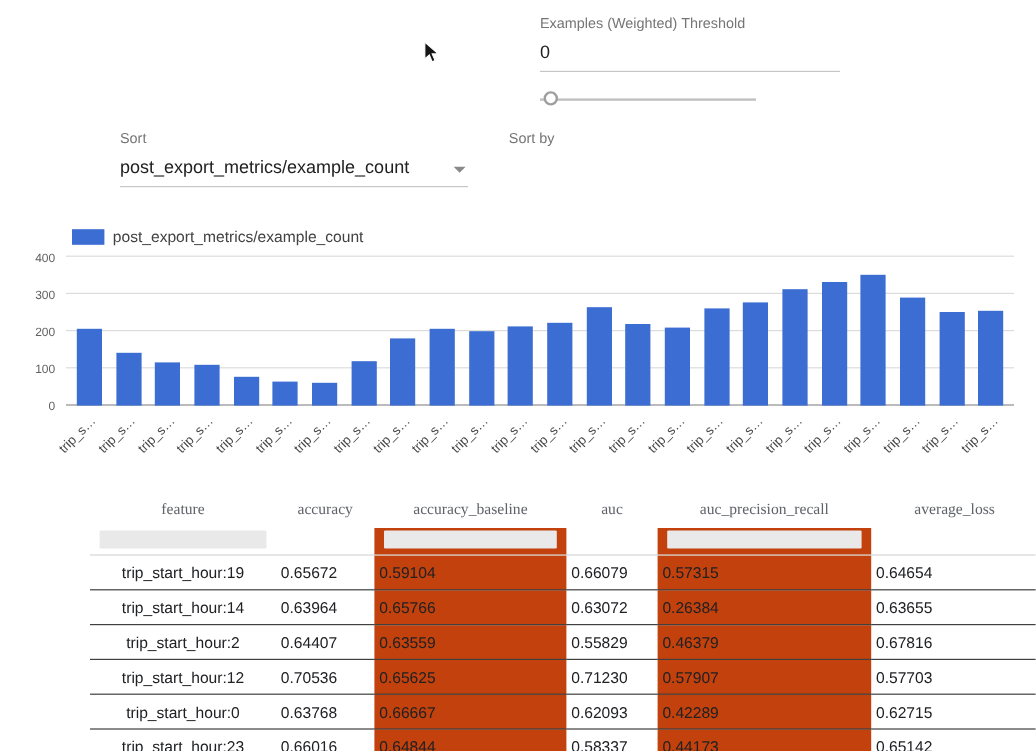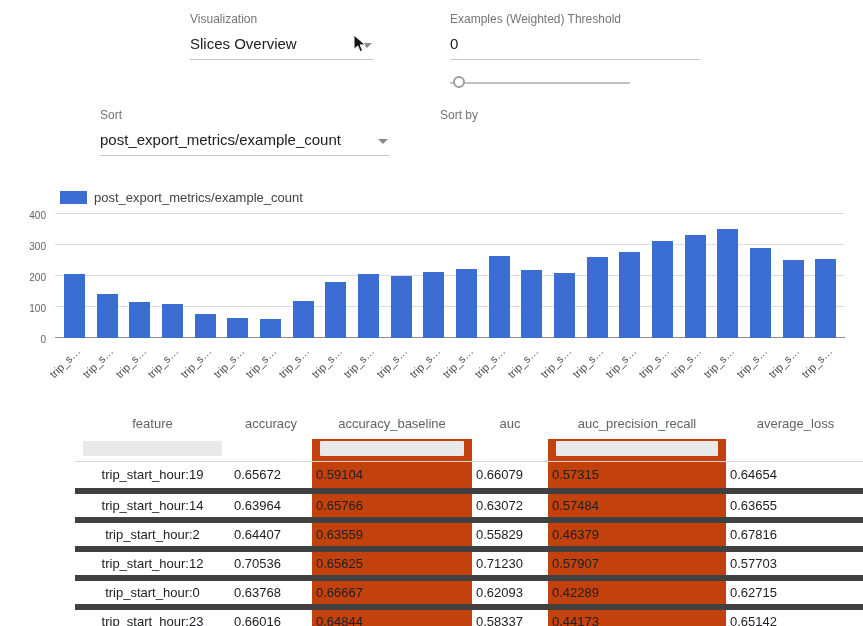--- a/index.html
+++ b/index.html
@@ -11,21 +11,21 @@
   .control .ctl-label { font-size:12px; color:#757575; display:block; }
   .select, .text-input { display:flex; align-items:flex-end; margin-top:9px; padding-bottom:7px;
                          border-bottom:1px solid #c6c6c6; cursor:pointer; }
   .select .value, .text-input .value { flex:1; font-size:15px; color:#212121; white-space:nowrap; overflow:hidden; }
   .dd-arrow { width:0; height:0; border-left:5px solid transparent; border-right:5px solid transparent;
               border-top:5px solid #8a8a8a; margin:0 2px 4px 8px; }
 
   #ctl-visualization { left:190px; top:12px; width:184px; }
   #ctl-threshold     { left:450px; top:12px; width:250px; }
   #ctl-show          { left:100px; top:108px; width:290px; }
-  #ctl-sort          { left:440px; top:108px; width:298px; }
+  #ctl-sort          { left:424px; top:108px; width:298px; }
 
   .slider { position:relative; width:180px; height:14px; margin-top:16px; }
   .slider .track { position:absolute; left:0; right:0; top:6px; height:2px; background:#c0c0c0; }
   .slider .thumb { position:absolute; left:3px; top:0px; width:12px; height:12px; border-radius:50%;
                    background:#fff; border:2px solid #9e9e9e; }
 
   .cursor { position:absolute; left:353px; top:34px; z-index:30; }
 
   
   .legend { position:absolute; left:60px; top:190px; display:flex; align-items:center; }
@@ -44,41 +44,34 @@
   .bar-wrap { position:relative; flex:1; height:100%; display:flex; flex-direction:column;
               justify-content:flex-end; align-items:center; }
   .bar { width:21px; }
   .bar-label { position:absolute; top:calc(100% + 7px); right:50%; transform:rotate(-45deg);
                transform-origin:100% 0; font-size:11px; color:#4a4a4a; white-space:nowrap; }
 
   
   .metrics-table-wrap { position:absolute; left:75px; top:404px; width:790px; }
   table.metrics { width:100%; border-collapse:collapse; table-layout:fixed; }
   table.metrics th { font-size:13px; font-weight:500; color:#5f6368; 
-                     padding:12px 4px 8px; background:#fff; }
+                     padding:12px 4px 8px; background:#fff;font-family:Liberation Serif, serif; }
   tr.filter-row td { padding:2px 8px 5px; border-bottom:1px solid #d6d6d6; }
   .filter-box { height:15px; border-radius:1px; }
   .filter-box.grey { background:#e9e9e9; }
-  tbody.data td { font-size:13px; color:#202124; height:29px; border-bottom:6px solid #404040; padding:0 4px; }
+  tbody.data td { font-size:13px; color:#202124; height:29px; border-bottom:1px solid #404040; padding:0 4px; }
   td.feature-cell { text-align:center; }
   td.num-cell { padding-right:20px !important; }
   .shade { background:#c2410c; }
 </style>
 </head>
 <body>
 
 <div class="app">
 
-  <div class="control" id="ctl-visualization">
-    <span class="ctl-label">Visualization</span>
-    <div class="select">
-      <span class="value">Slices Overview</span>
-      <span class="dd-arrow"></span>
-    </div>
-  </div>
 
   <div class="cursor">
     <svg width="14" height="20" viewBox="0 0 14 20">
       <path d="M1 1 L1 15.2 L4.8 11.9 L7.1 17.6 L9.6 16.5 L7.2 10.9 L12.2 10.9 Z" fill="#151515" stroke="#ffffff" stroke-width="1"></path>
     </svg>
   </div>
 
   <div class="control" id="ctl-threshold">
     <span class="ctl-label">Examples (Weighted) Threshold</span>
     <div class="text-input">
@@ -266,21 +259,21 @@
             <td class="num-cell shade">0.59104</td>
             <td class="num-cell">0.66079</td>
             <td class="num-cell shade">0.57315</td>
             <td class="num-cell">0.64654</td>
           </tr>
           <tr>
             <td class="feature-cell">trip_start_hour:14</td>
             <td class="num-cell">0.63964</td>
             <td class="num-cell shade">0.65766</td>
             <td class="num-cell">0.63072</td>
-            <td class="num-cell shade">0.57484</td>
+            <td class="num-cell shade">0.26384</td>
             <td class="num-cell">0.63655</td>
           </tr>
           <tr>
             <td class="feature-cell">trip_start_hour:2</td>
             <td class="num-cell">0.64407</td>
             <td class="num-cell shade">0.63559</td>
             <td class="num-cell">0.55829</td>
             <td class="num-cell shade">0.46379</td>
             <td class="num-cell">0.67816</td>
           </tr>

